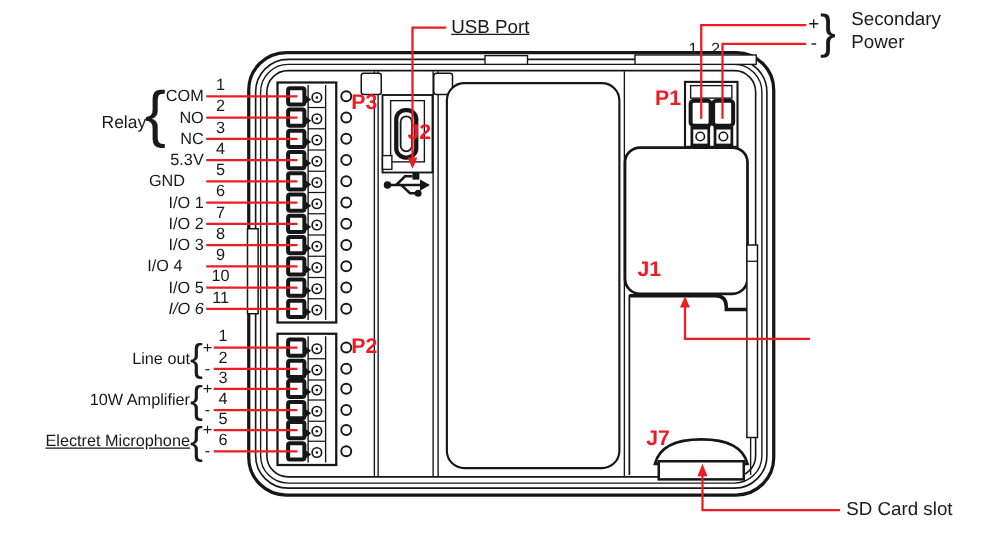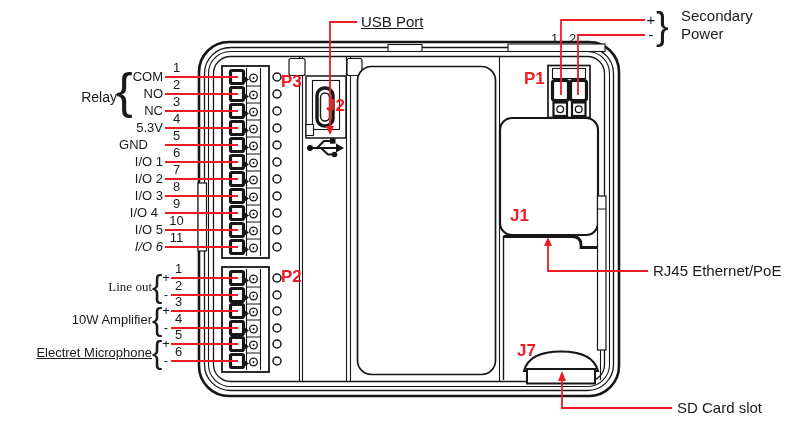--- a/index.html
+++ b/index.html
@@ -240,47 +240,46 @@
   <div class="txt callout" style="left:361px;top:14px;text-decoration:underline;">USB Port</div>
 
   <div class="txt pinnum" style="left:548px;top:31px;width:13px;">1</div>
   <div class="txt pinnum" style="left:566px;top:31px;width:13px;">2</div>
   <div class="txt sign" style="left:645px;top:12px;width:12px;font-size:15px;">+</div>
   <div class="txt sign" style="left:645px;top:27px;width:12px;font-size:15px;">-</div>
   <div class="txt brace" style="left:656px;top:6px;font-size:38px;line-height:40px;">}</div>
   <div class="txt callout" style="left:681px;top:8px;">Secondary</div>
   <div class="txt callout" style="left:681px;top:26px;">Power</div>
 
-  <div class="txt callout" style="left:653px;top:263px;">RJ45 Ethernet/PoE</div>
   <div class="txt callout" style="left:677px;top:400px;">SD Card slot</div>
 
   <div id="gen-labels">
       <div class="txt pinlbl" style="left: 63px; top: 69px; width: 100px;">COM</div>
       <div class="txt pinnum" style="left: 169px; top: 60px; width: 15px;">1</div>
       <div class="txt pinlbl" style="left: 63px; top: 86px; width: 100px;">NO</div>
       <div class="txt pinnum" style="left: 169px; top: 77px; width: 15px;">2</div>
       <div class="txt pinlbl" style="left: 63px; top: 103px; width: 100px; text-align: right;">NC</div>
       <div class="txt pinnum" style="left: 169px; top: 94px; width: 15px;">3</div>
       <div class="txt pinlbl" style="left: 63px; top: 120px; width: 100px;">5.3V</div>
       <div class="txt pinnum" style="left: 169px; top: 111px; width: 15px;">4</div>
       <div class="txt pinlbl" style="left: 48px; top: 137px; width: 100px;">GND</div>
       <div class="txt pinnum" style="left: 169px; top: 128px; width: 15px;">5</div>
       <div class="txt pinlbl" style="left: 63px; top: 154px; width: 100px;">I/O 1</div>
       <div class="txt pinnum" style="left: 169px; top: 145px; width: 15px;">6</div>
       <div class="txt pinlbl" style="left: 63px; top: 171px; width: 100px;">I/O 2</div>
       <div class="txt pinnum" style="left: 169px; top: 162px; width: 15px;">7</div>
       <div class="txt pinlbl" style="left: 63px; top: 188px; width: 100px;">I/O 3</div>
       <div class="txt pinnum" style="left: 169px; top: 179px; width: 15px;">8</div>
-      <div class="txt pinlbl" style="left: 58px; top: 205px; width: 100px;">I/O 4</div>
+      <div class="txt pinlbl" style="left: 46px; top: 205px; width: 100px;">I/O 4</div>
       <div class="txt pinnum" style="left: 169px; top: 196px; width: 15px;">9</div>
       <div class="txt pinlbl" style="left: 63px; top: 222px; width: 100px;">I/O 5</div>
       <div class="txt pinnum" style="left: 169px; top: 213px; width: 15px;">10</div>
       <div class="txt pinlbl" style="left: 63px; top: 239px; width: 100px; font-style: italic;">I/O 6</div>
       <div class="txt pinnum" style="left: 169px; top: 230px; width: 15px;">11</div>
-      <div class="txt grplbl" style="left: 0px; top: 278.5px; width: 152px; font-family: Liberation Serif, serif;">Line out</div>
+      <div class="txt grplbl" style="left: 0px; top: 278.5px; width: 152px;">Line out</div>
       <div class="txt brace" style="left: 152px; top: 269.5px; font-size: 31px; line-height: 34px;">{</div>
       <div class="txt sign" style="left: 160px; top: 270px; width: 12px;">+</div>
       <div class="txt pinnum" style="left: 171px; top: 261px; width: 15px;">1</div>
       <div class="txt sign" style="left: 160px; top: 287px; width: 12px;">-</div>
       <div class="txt pinnum" style="left: 171px; top: 278px; width: 15px;">2</div>
       <div class="txt grplbl" style="left: 0px; top: 311.5px; width: 152px;">10W Amplifier</div>
       <div class="txt brace" style="left: 152px; top: 302.5px; font-size: 31px; line-height: 34px;">{</div>
       <div class="txt sign" style="left: 160px; top: 303px; width: 12px;">+</div>
       <div class="txt pinnum" style="left: 171px; top: 294px; width: 15px;">3</div>
       <div class="txt sign" style="left: 160px; top: 320px; width: 12px;">-</div>

